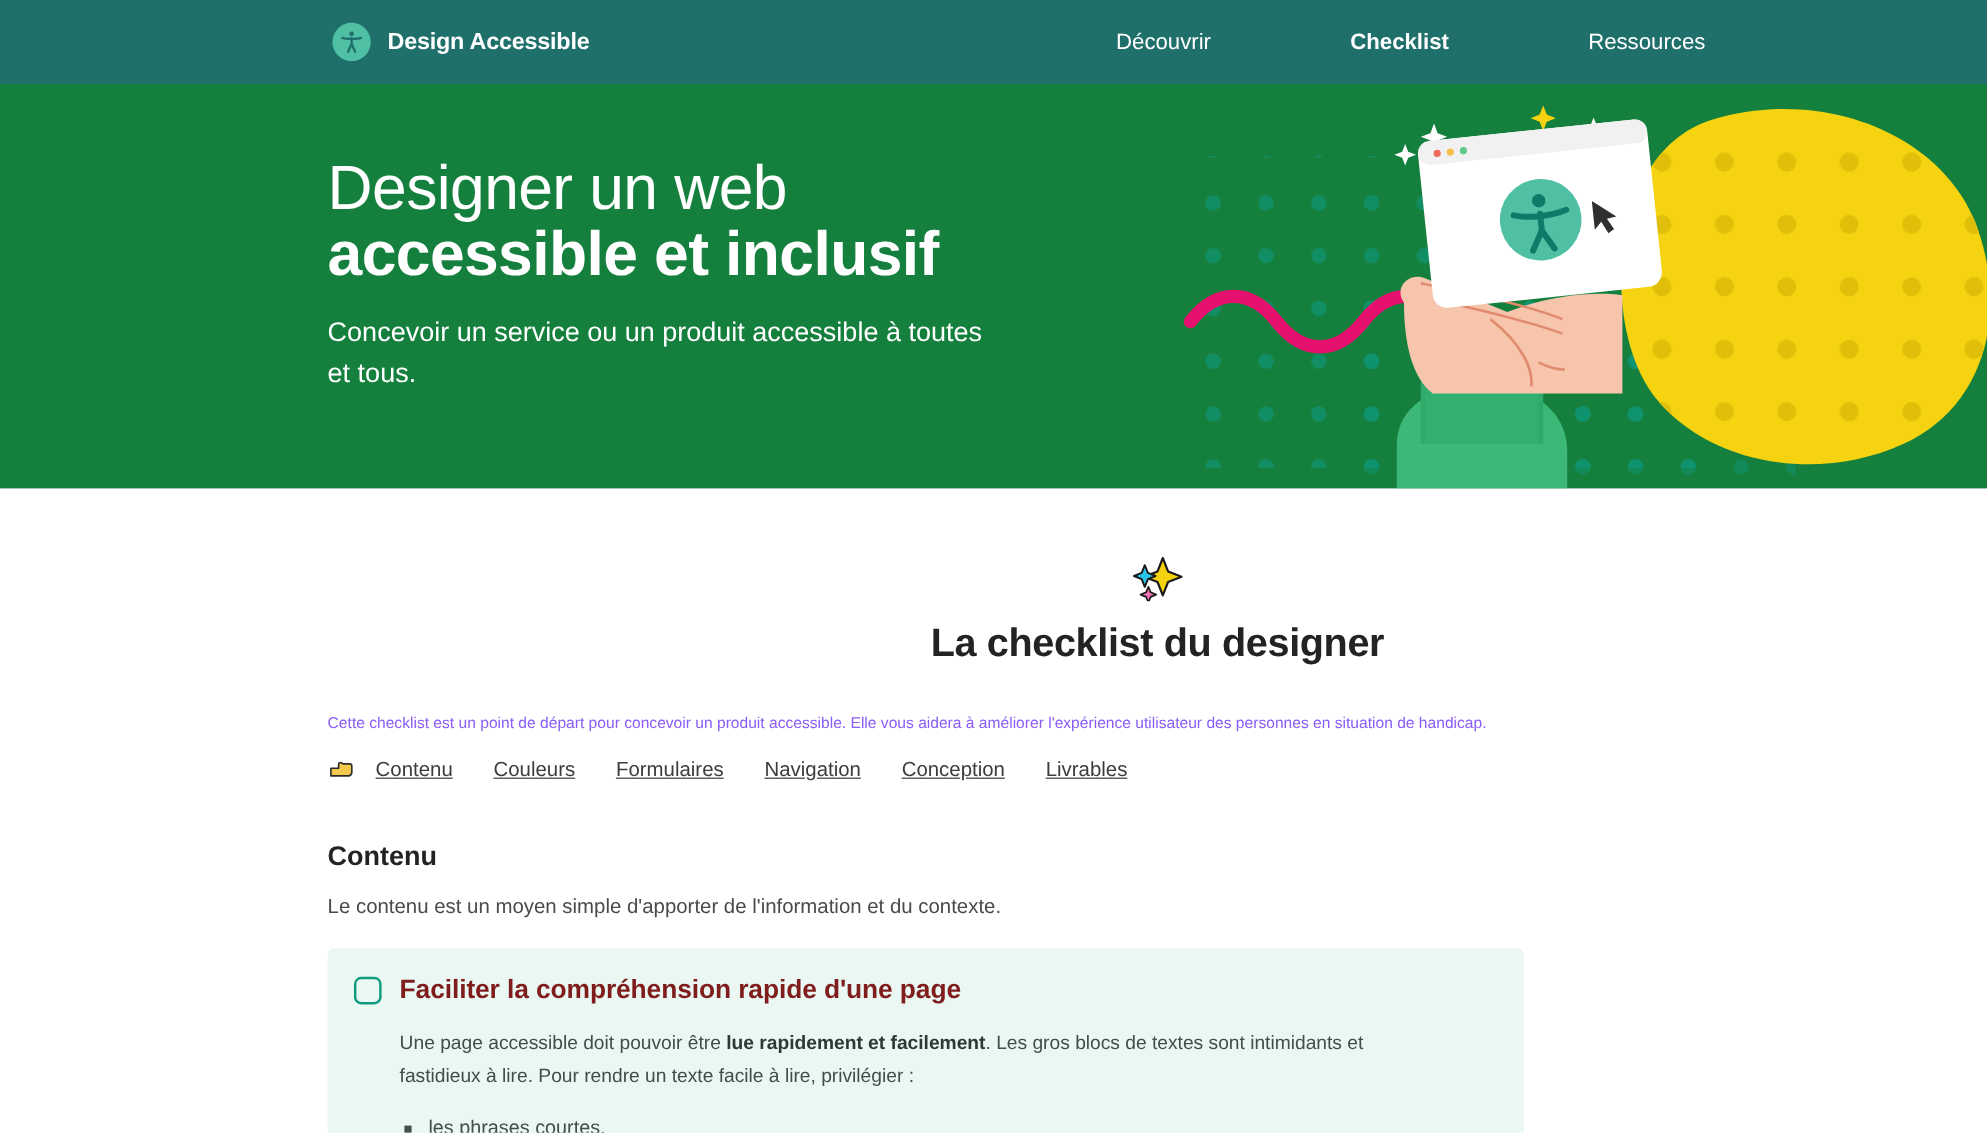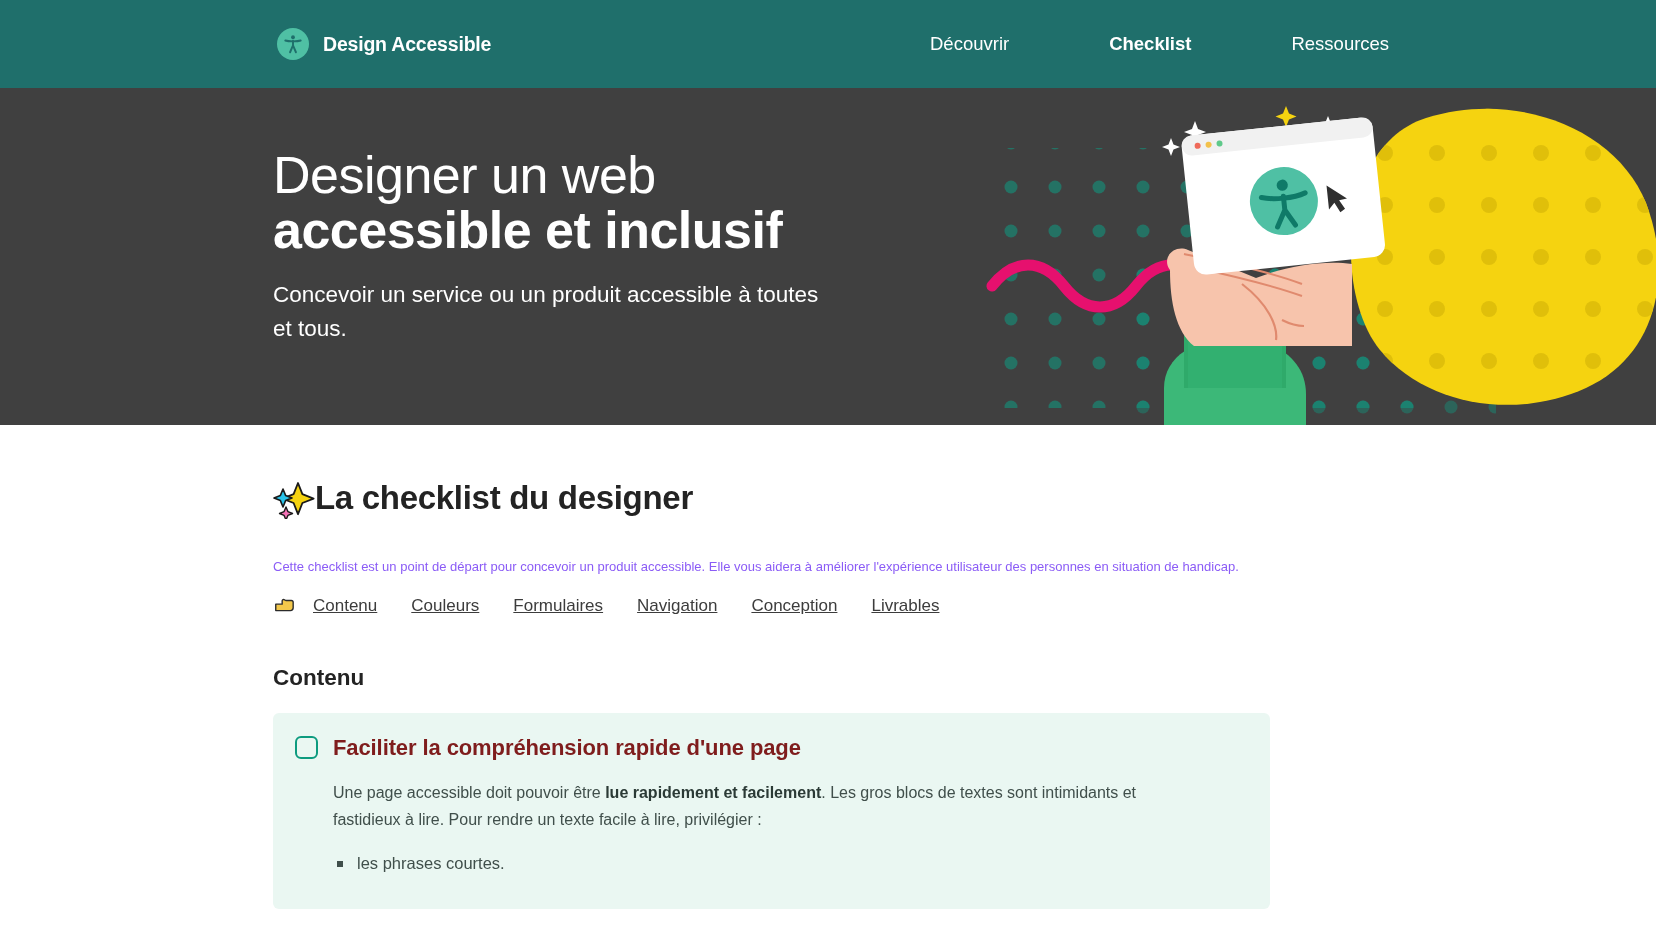--- a/index.html
+++ b/index.html
@@ -6,21 +6,21 @@
   html, body {
     width: 1656px;
     height: 944px;
     overflow: hidden;
     font-family: "Liberation Sans", sans-serif;
     background: #ffffff;
   }
 
   
   .site-header {
-    height: 88px;
+    height: 70px;
     background: #1f6f6b;
     display: flex;
     align-items: center;
     position: relative;
   }
   .brand {
     position: absolute;
     left: 277px;
     display: flex;
     align-items: center;
@@ -38,35 +38,35 @@
     color: #ffffff;
     font-size: 19.5px;
     font-weight: 700;
     letter-spacing: -0.2px;
   }
   .main-nav {
     position: absolute;
     left: 880px;
     display: flex;
     align-items: center;
-    gap: 0;
+    gap: 16px;
   }
   .nav-link {
     color: #ffffff;
     font-size: 18.5px;
     text-decoration: none;
     padding: 0 50px;
     white-space: nowrap;
   }
   .nav-link.is-active { font-weight: 700; }
 
   
   .hero {
     height: 337px;
-    background: #404040;
+    background: #15803d;
     position: relative;
     overflow: hidden;
   }
   .hero-inner {
     position: absolute;
     left: 273px;
     top: 60px;
     width: 640px;
     z-index: 5;
   }
@@ -95,21 +95,23 @@
   
   .page-main {
     position: relative;
     padding-left: 273px;
     padding-top: 52px;
     width: 1656px;
   }
   .section-title {
     display: flex;
     align-items: center;
+    gap: 16px;
     margin-bottom: 38px;
+    flex-direction: column;
   }
   .sparkle-icon { width: 42px; height: 42px; flex: 0 0 auto; }
   .section-title-text {
     font-size: 33px;
     font-weight: 800;
     color: #232323;
     letter-spacing: -0.3px;
   }
   .intro-text {
     font-size: 13px;
@@ -310,20 +312,21 @@
     </span>
     <a class="anchor-link" href="#">Contenu</a>
     <a class="anchor-link" href="#">Couleurs</a>
     <a class="anchor-link" href="#">Formulaires</a>
     <a class="anchor-link" href="#">Navigation</a>
     <a class="anchor-link" href="#">Conception</a>
     <a class="anchor-link" href="#">Livrables</a>
   </div>
 
   <h3 class="sub-heading">Contenu</h3>
+  <p class="sub-desc">Le contenu est un moyen simple d'apporter de l'information et du contexte.</p>
 
   <article class="check-card">
     <div class="check-head">
       <span class="check-box" role="checkbox" aria-checked="false"></span>
       <h4 class="check-title">Faciliter la compréhension rapide d'une page</h4>
     </div>
     <div class="check-body">
       <p><span>Une page accessible doit pouvoir être </span><b>lue rapidement et facilement</b><span>. Les gros blocs de textes sont intimidants et fastidieux à lire. Pour rendre un texte facile à lire, privilégier :</span></p>
       <ul class="check-list">
         <li>les phrases courtes.</li>

